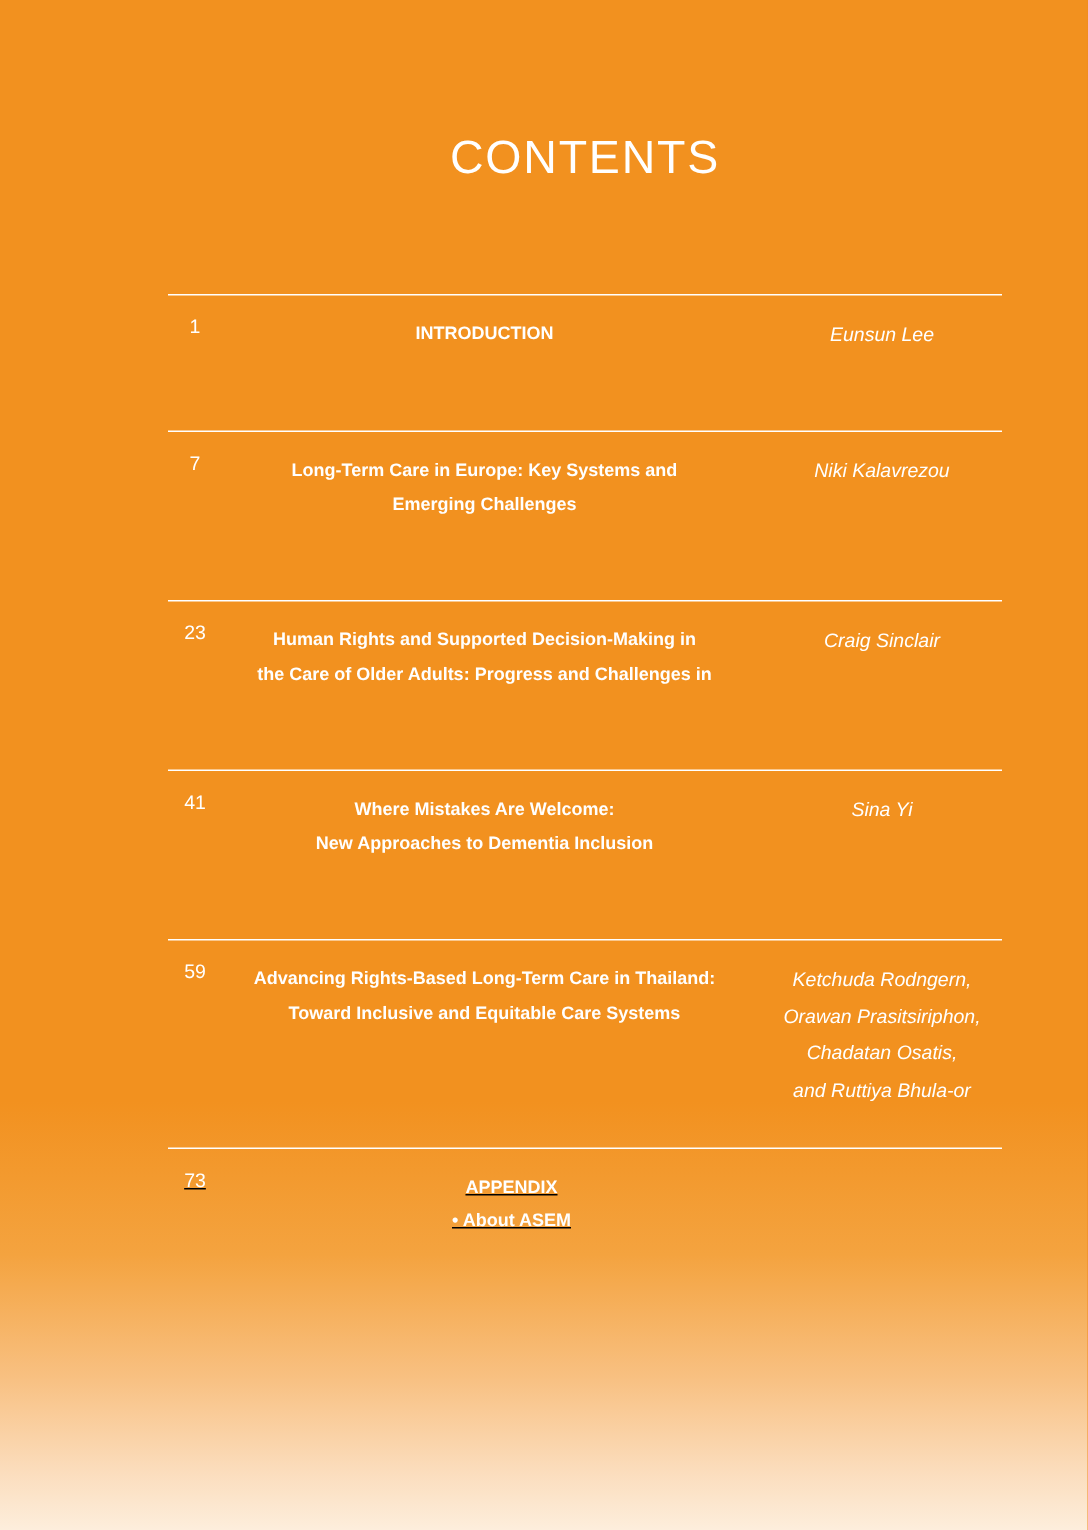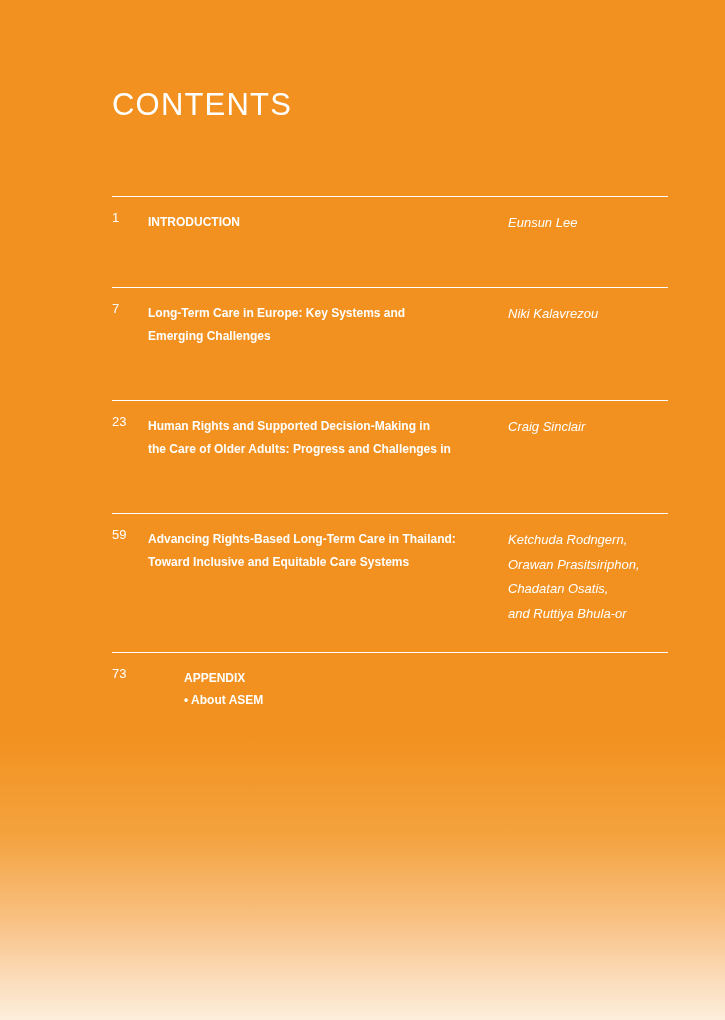--- a/index.html
+++ b/index.html
@@ -18,20 +18,21 @@
     width: 725px;
     height: 1020px;
     background: linear-gradient(to bottom,
         #F2911F 0%,
         #F2911F 72%,
         #F4A33F 82%,
         #F8C081 90%,
         #FBDCBB 96%,
         #FDEEDC 100%);
     box-sizing: border-box;
+    text-align: center;
   }
   .content-inner {
     position: absolute;
     left: 112px;
     top: 0;
     width: 556px;
   }
   .toc-title {
     color: #FFFFFF;
     font-size: 31px;
@@ -85,21 +86,21 @@
     display: block;
     white-space: nowrap;
     font-style: italic;
   }
   
   .e0 { height: 91px; }
   .e1 { height: 113px; }
   .e2 { height: 113px; }
   .e3 { height: 113px; }
   .e4 { height: 139px; }
-  .e5 { height: 80px; }
+  .e5 { height: 80px; text-decoration: underline; }
   .e5 .title { line-height: 1.85; margin-left: 36px; }
 </style>
 </head>
 <body>
 
 <div class="page">
   <div class="content-inner">
 
     <h1 class="toc-title">CONTENTS</h1>
 
@@ -130,20 +131,30 @@
         <div class="num">23</div>
         <div class="title">
           <span class="line">Human Rights and Supported Decision-Making in</span>
           <span class="line">the Care of Older Adults: Progress and Challenges in</span>
         </div>
         <div class="authors">
           <span class="line">Craig Sinclair</span>
         </div>
       </div>
 
+      <div class="entry e3">
+        <div class="num">41</div>
+        <div class="title">
+          <span class="line">Where Mistakes Are Welcome:</span>
+          <span class="line">New Approaches to Dementia Inclusion</span>
+        </div>
+        <div class="authors">
+          <span class="line">Sina Yi</span>
+        </div>
+      </div>
 
       <div class="entry e4">
         <div class="num">59</div>
         <div class="title">
           <span class="line">Advancing Rights-Based Long-Term Care in Thailand:</span>
           <span class="line">Toward Inclusive and Equitable Care Systems</span>
         </div>
         <div class="authors">
           <span class="line">Ketchuda Rodngern,</span>
           <span class="line">Orawan Prasitsiriphon,</span>

